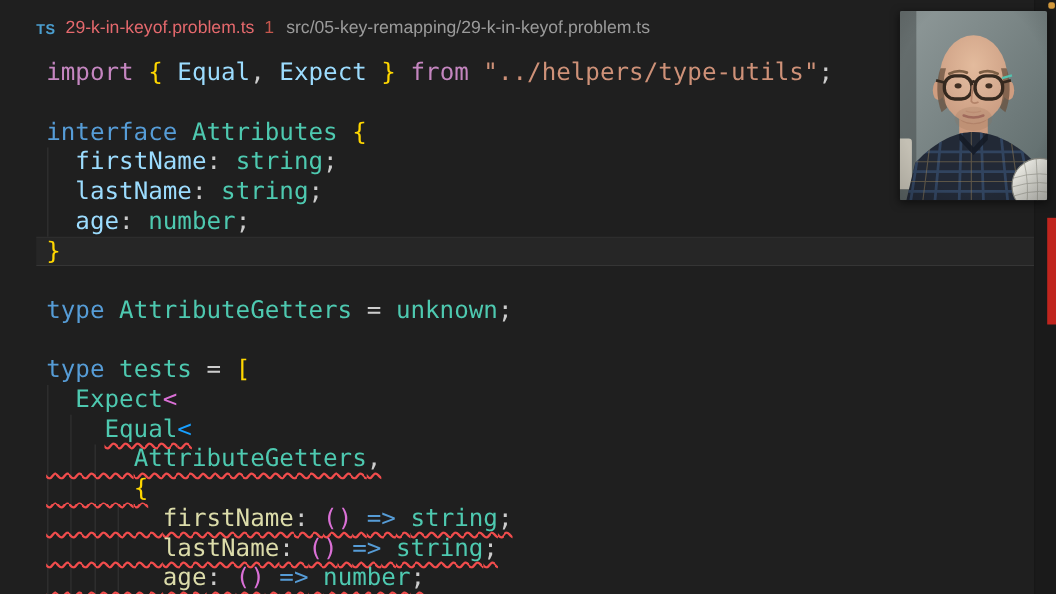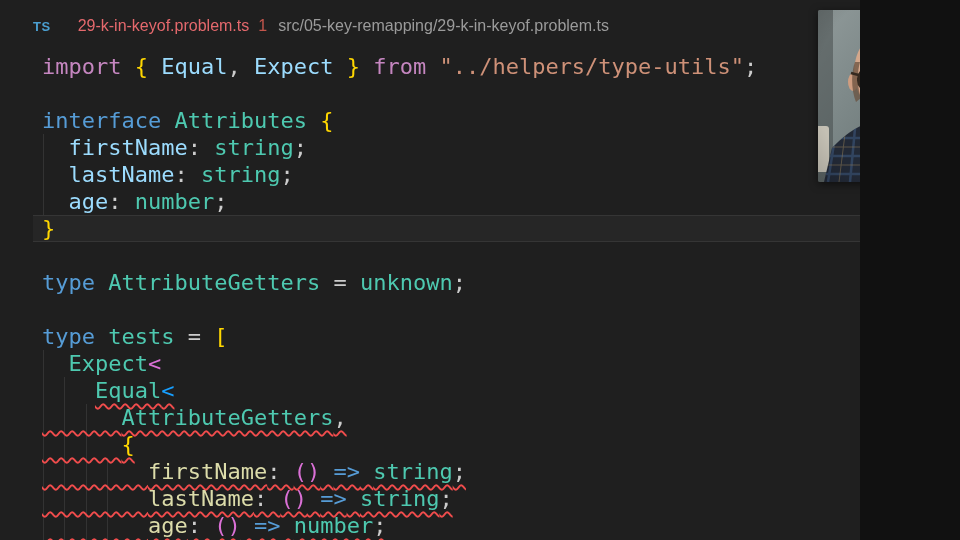--- a/index.html
+++ b/index.html
@@ -1,22 +1,22 @@
 <!DOCTYPE html>
 <html style="--bg: #1f1f1f; --ts: #4b9fd0; --fileErr: #e5696d; --countErr: #c4564c; --path: #9b9b9b; --kw: #569cd6; --type: #4ec9b0; --varc: #9cdcfe; --prop: #dcdcaa; --str: #ce9178; --ctrl: #c586c0; --punc: #cccccc; --b1: #ffd700; --b2: #da70d6; --b3: #179fff; --arrow: #569cd6; --err: #f14c4c; --ruler: #c0251e; --dot: #d49a3d;"><head>
 <meta charset="utf-8">
 <style>
   html,body{margin:0;padding:0;background:#111;}
-  .screen{position:relative;width:860px;height:540px;background:var(--bg,#1f1f1f);overflow:hidden;
+  .screen{position:relative;width:960px;height:540px;background:var(--bg,#1f1f1f);overflow:hidden;
           font-family:"DejaVu Sans Mono",monospace;}
   
   .titlebar{position:absolute;left:33px;top:12px;height:28px;display:flex;align-items:center;gap:9px;
             font-family:"Liberation Sans",sans-serif;z-index:5;}
   .ts-badge{color:var(--ts);font-size:13px;font-weight:bold;letter-spacing:.5px;}
-  .file-name{color:var(--fileErr);font-size:16px;margin-left:18px;}
+  .file-name{color:var(--fileErr);font-size:16px;}
   .err-count{color:var(--countErr);font-size:16px;}
   .file-path{color:var(--path);font-size:16px;margin-left:2px;}
   
   .code{position:absolute;left:33px;top:53px;width:919px;z-index:2;
         font-size:22px;line-height:27px;white-space:pre;color:var(--punc);}
   .code-line{height:27px;padding-left:9px;}
   .code-line.current{background:rgba(255,255,255,0.035);
         box-shadow:inset 0 1px 0 rgba(255,255,255,0.07),inset 0 -1px 0 rgba(255,255,255,0.07);}
   .c-kw{color:var(--kw);} .c-type{color:var(--type);} .c-var{color:var(--varc);}
   .c-prop{color:var(--prop);} .c-str{color:var(--str);} .c-ctrl{color:var(--ctrl);}

